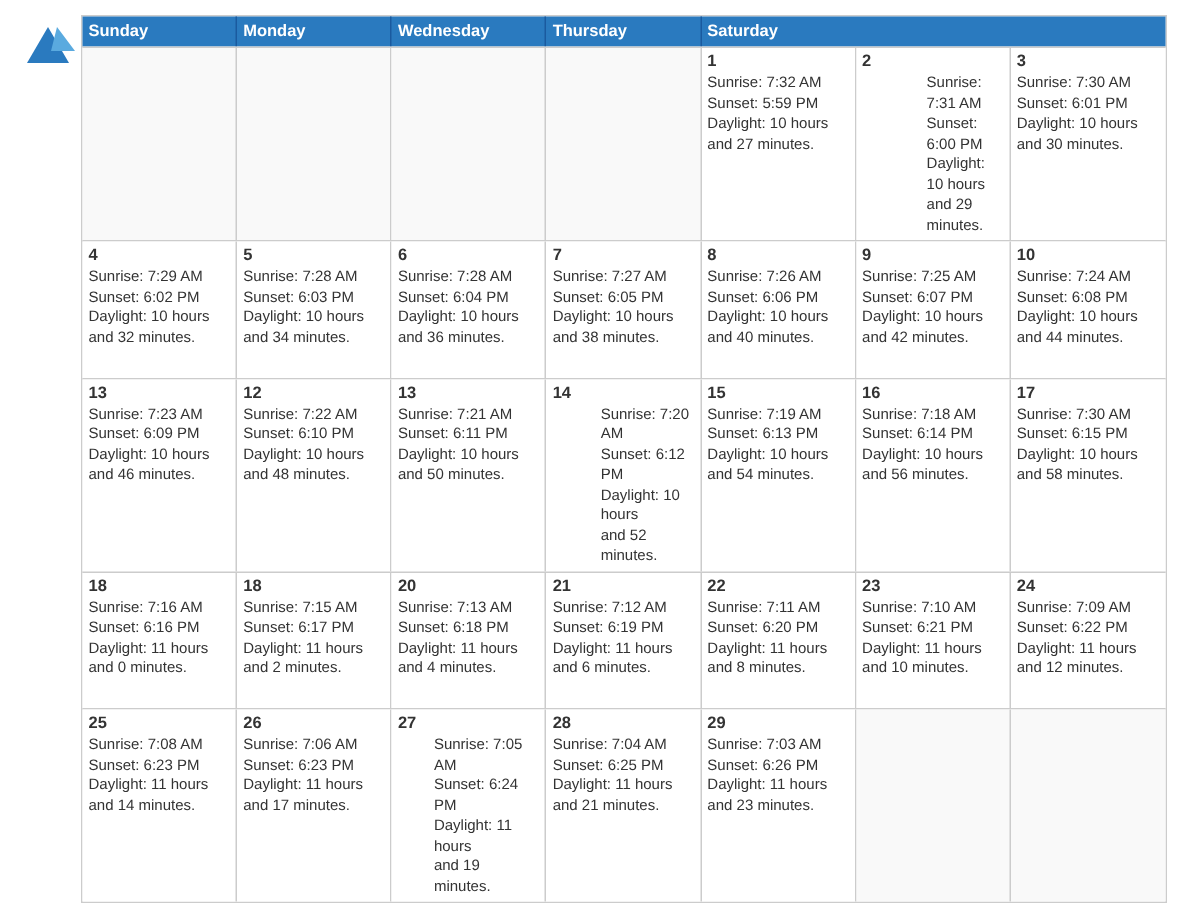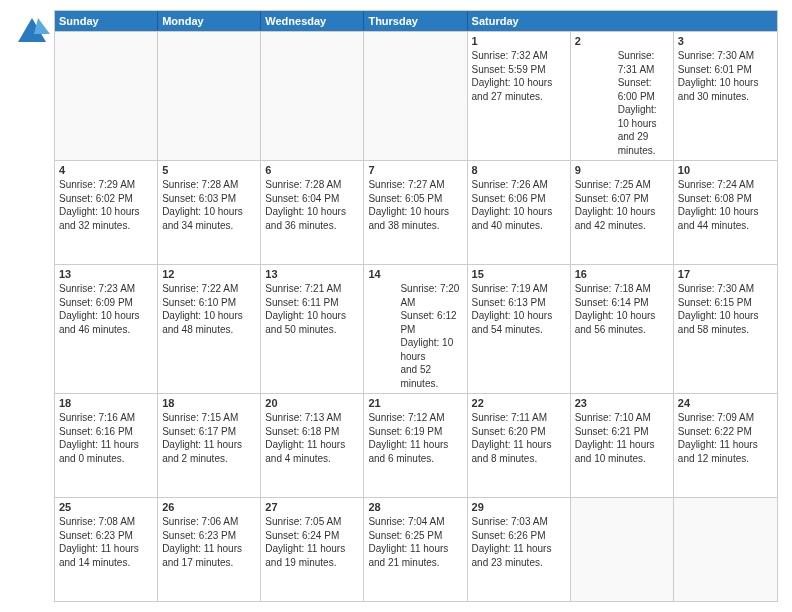--- a/index.html
+++ b/index.html
@@ -334,21 +334,21 @@
           </div>
           <div class="cal-cell">
             <div class="day-num">26</div>
             <div class="day-info" style="white-space: pre-line;">Sunrise: 7:06 AM
 Sunset: 6:23 PM
 Daylight: 11 hours
 and 17 minutes.</div>
           </div>
           <div class="cal-cell">
             <div class="day-num">27</div>
-            <div class="day-info" style="white-space: pre-line;">Sunrise: 7:05 AM
+            <div class="day-info" style="white-space: pre-line; margin-left: 24px;">Sunrise: 7:05 AM
 Sunset: 6:24 PM
 Daylight: 11 hours
 and 19 minutes.</div>
           </div>
           <div class="cal-cell">
             <div class="day-num">28</div>
             <div class="day-info" style="white-space: pre-line;">Sunrise: 7:04 AM
 Sunset: 6:25 PM
 Daylight: 11 hours
 and 21 minutes.</div>

